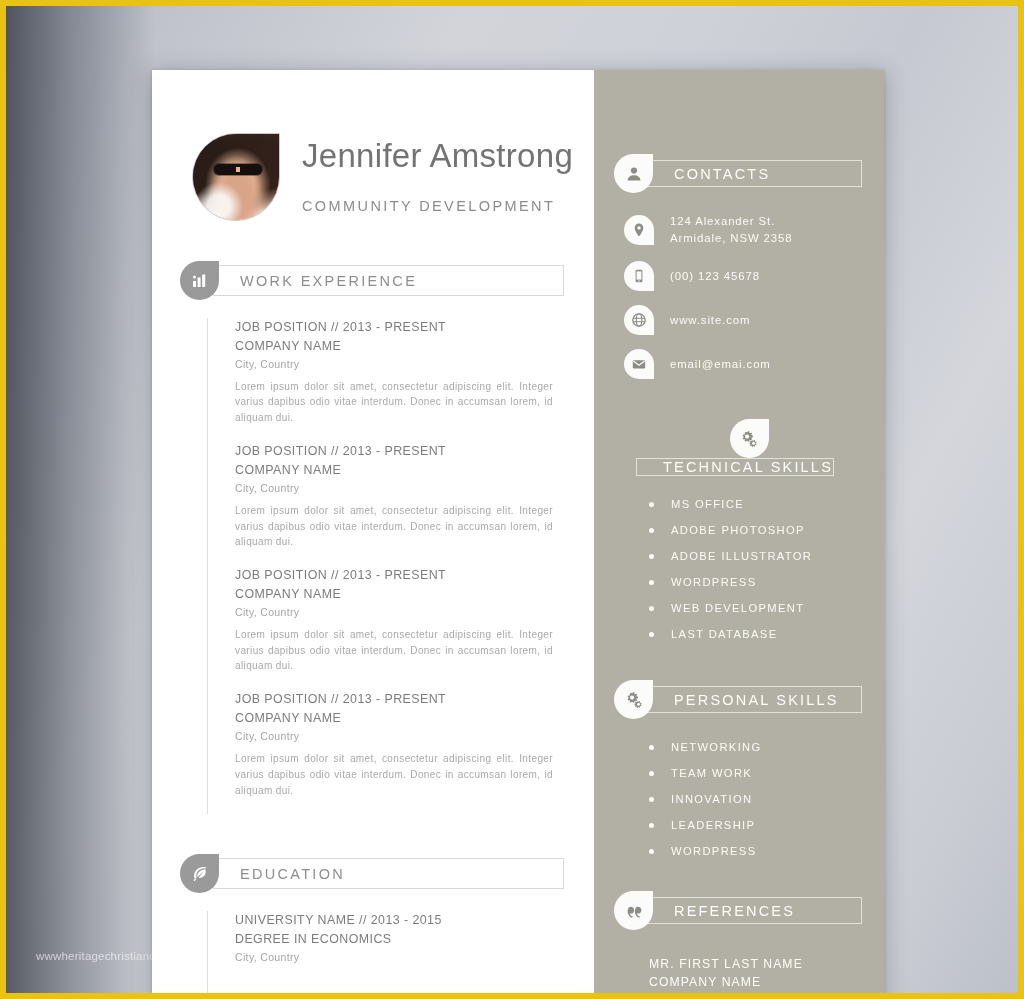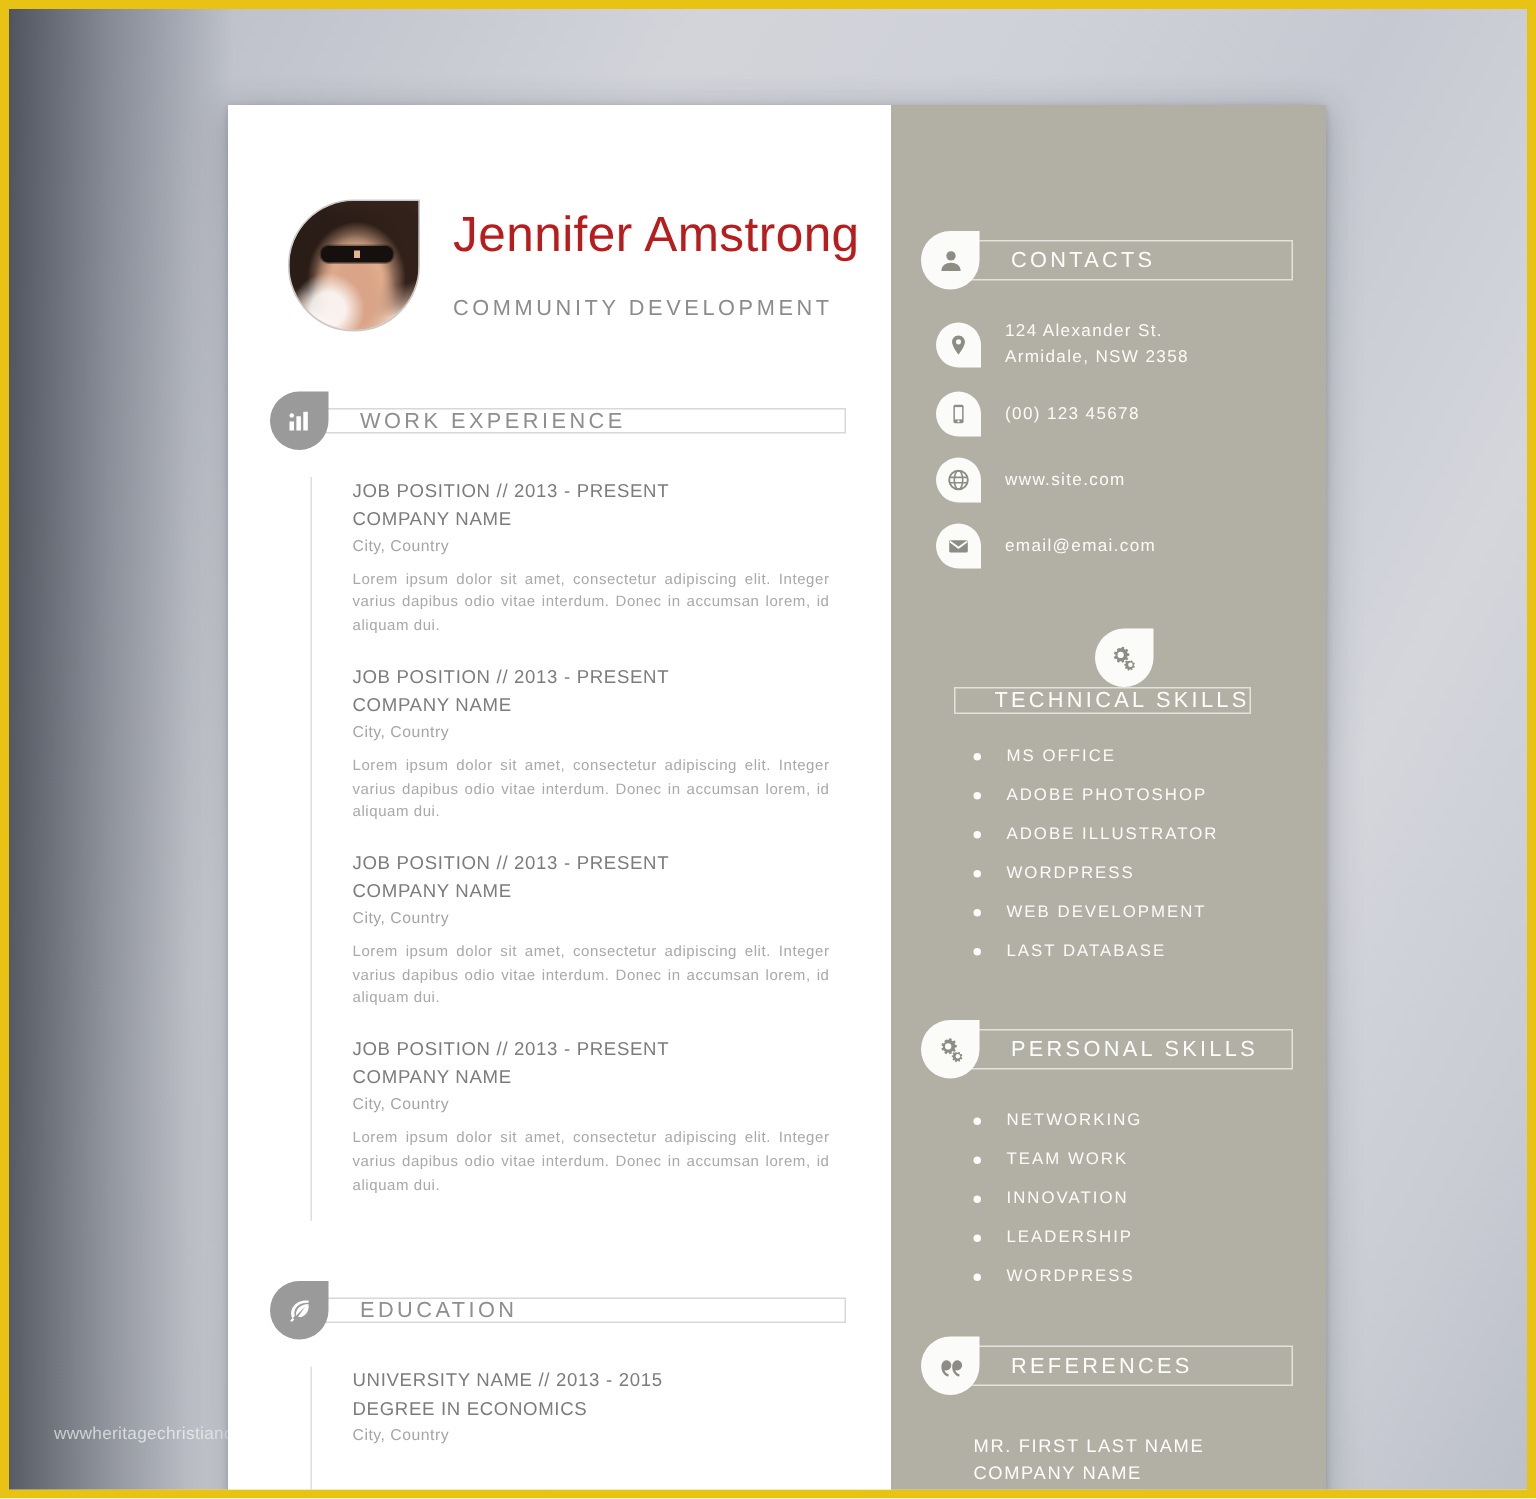--- a/index.html
+++ b/index.html
@@ -118,21 +118,21 @@
     top: 30%;
     width: 9%;
     height: 40%;
     background: #e4b596;
   }
 
   .name-block { padding-left: 22px; padding-top: 6px; }
   .full-name {
     font-size: 33px;
     font-weight: 400;
-    color: #b91c1c;
+    color: #737373;
     letter-spacing: .3px;
     line-height: 1;
     white-space: nowrap;
   }
   .job-title {
     margin-top: 26px;
     font-size: 14.5px;
     color: #8c8c8c;
     letter-spacing: 2.4px;
     white-space: nowrap;
@@ -151,21 +151,21 @@
     background: #9a9a9a;
     border-radius: 50% 0 50% 50%;
     display: flex; align-items: center; justify-content: center;
     position: relative;
     z-index: 2;
   }
   .badge svg { display: block; }
   .sec-bar {
     flex: 1;
     margin-left: -6px;
-    height: 17px;
+    height: 31px;
     border: 1px solid #d8d8d8;
     display: flex;
     align-items: center;
     padding-left: 26px;
     box-sizing: border-box;
     margin-right: 30px;
   }
   .sec-bar .sec-title {
     font-size: 14.5px;
     letter-spacing: 2.3px;

